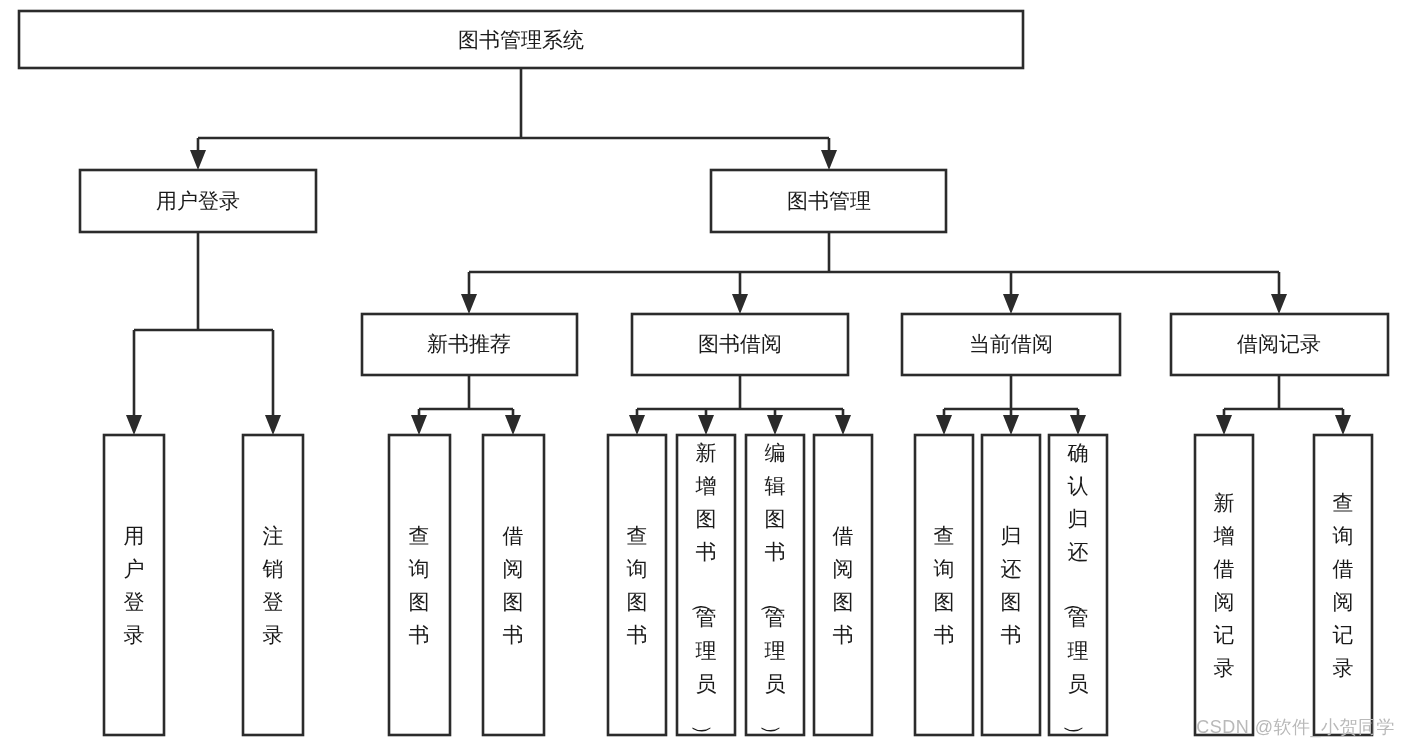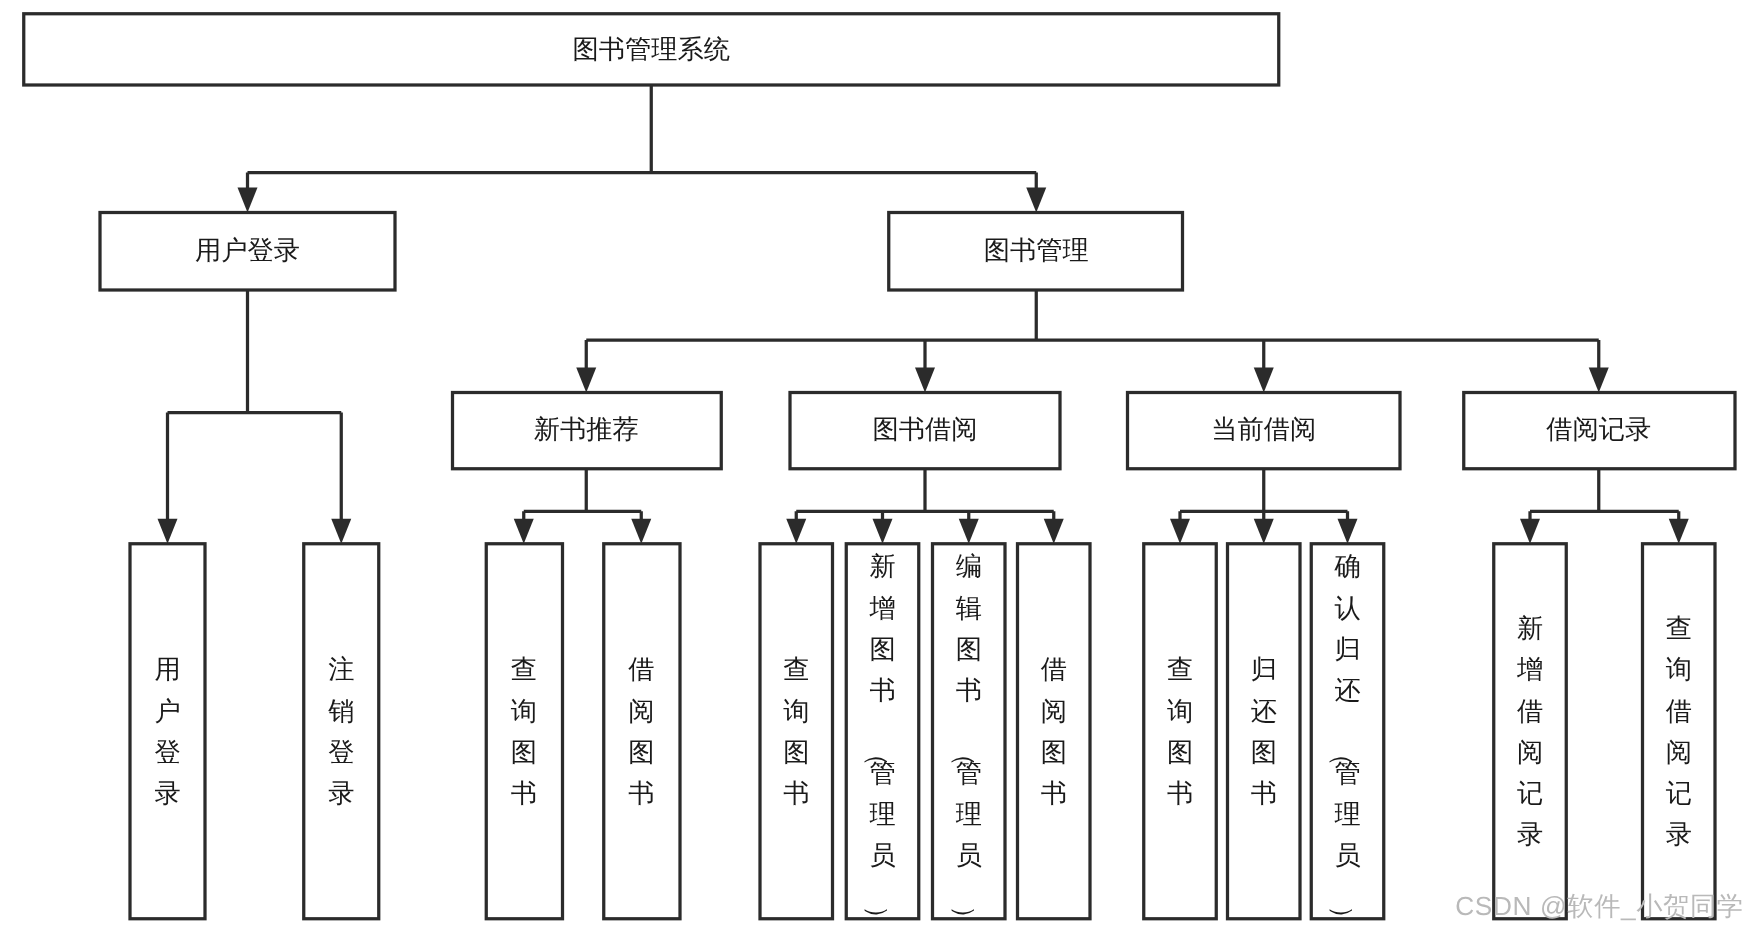--- a/index.html
+++ b/index.html
@@ -53,21 +53,21 @@
     fill: #1a1a1a;
     font-family: "Liberation Sans", "DejaVu Sans", sans-serif;
     font-size: 21px;
     text-anchor: middle;
   }
   .watermark {
     position: absolute;
     right: 10px;
     bottom: 8px;
     font-family: "Liberation Sans", "DejaVu Sans", sans-serif;
-    font-size: 21px;
+    font-size: 18px;
     color: #b9b9b9;
     letter-spacing: 0.5px;
     white-space: nowrap;
     user-select: none;
   }
 </style>
 </head>
 <body>
 
 <div id="diagram-root">

